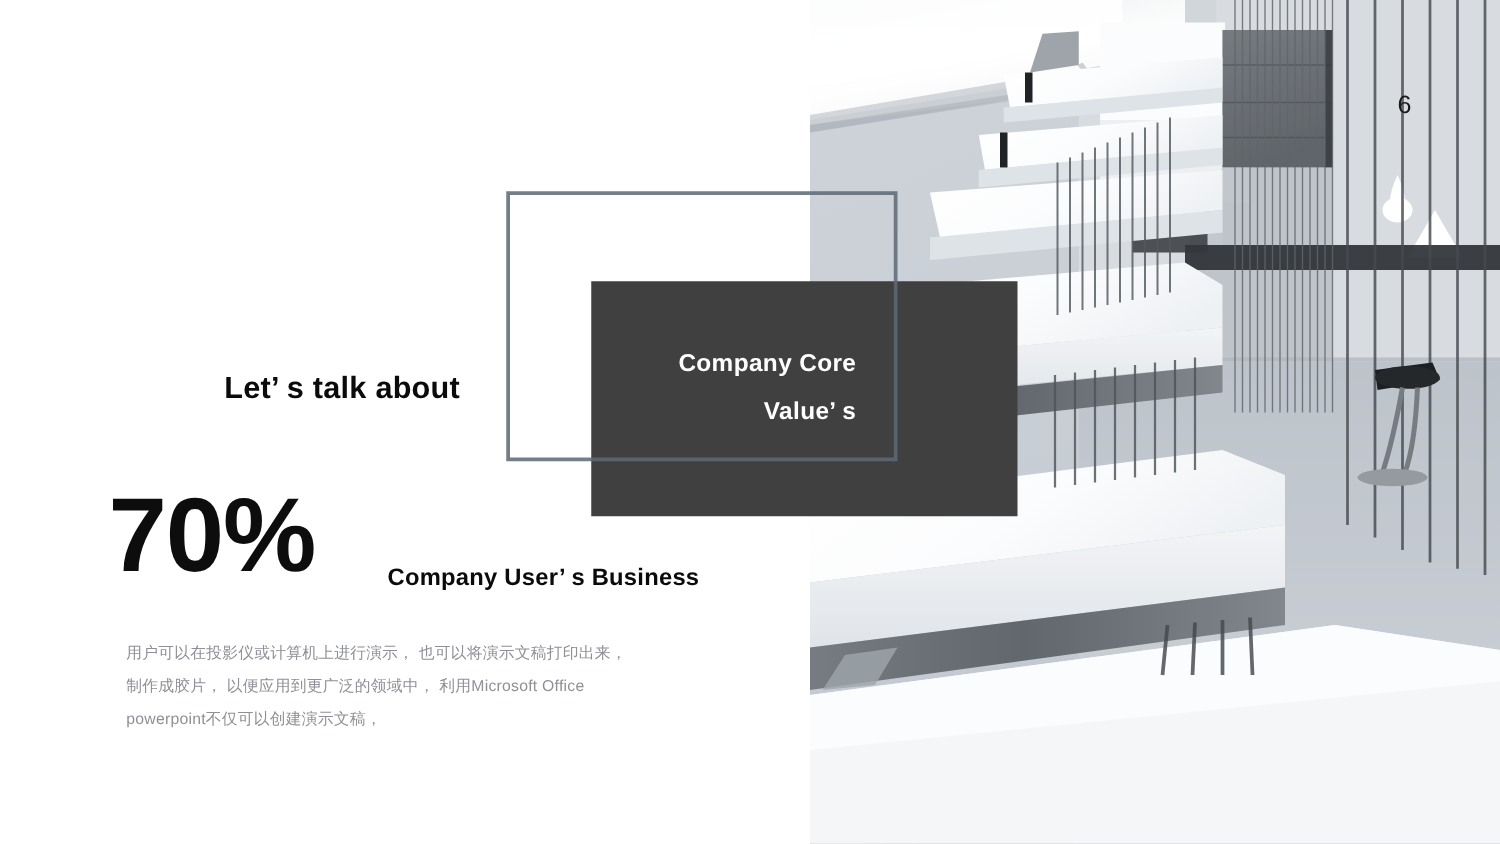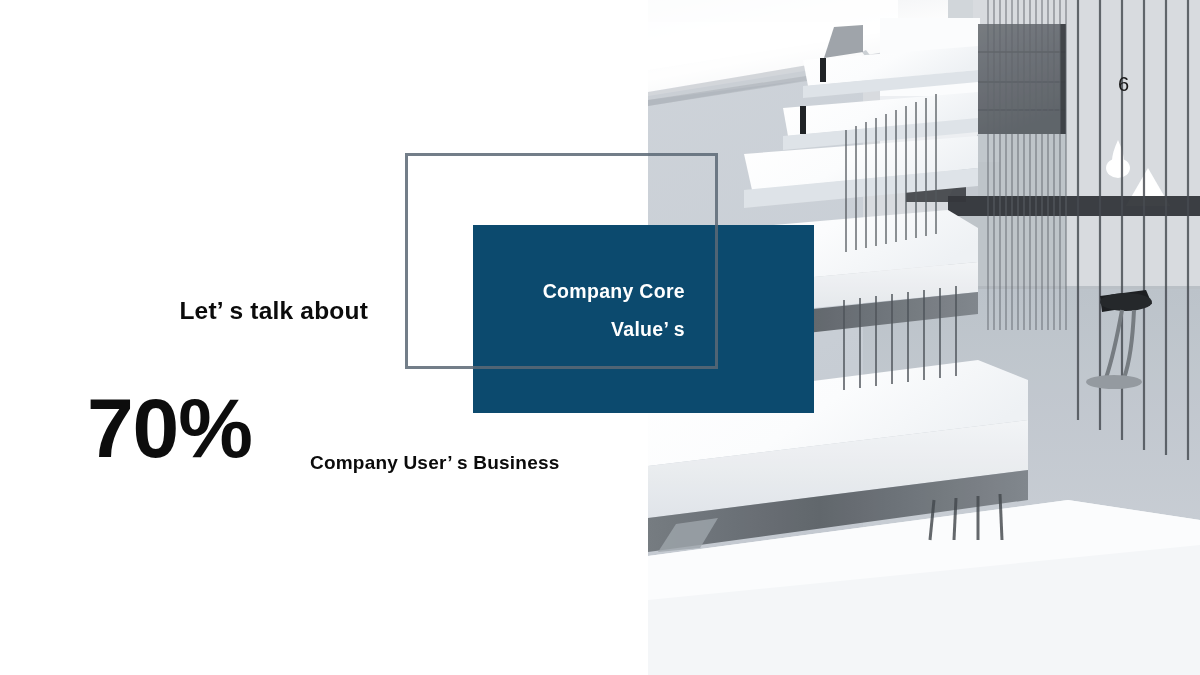--- a/index.html
+++ b/index.html
@@ -95,21 +95,21 @@
   }
   .body-text .ln { display: block; }
 
   
   .black-box {
     position: absolute;
     left: 473px;
     top: 225px;
     width: 341px;
     height: 188px;
-    background: #0c4a6e;
+    background: #404040;
     z-index: 3;
   }
   .black-box-text {
     position: absolute;
     left: 0;
     top: 47px;
     width: 212px;
     text-align: right;
     color: #ffffff;
     font-size: 19.5px;
@@ -350,20 +350,25 @@
   <div class="text-col">
 
     <div class="headline">
       <span class="ln">Let’ s talk about</span>
     </div>
 
     <div class="bignum">70%</div>
 
     <div class="subcaption">Company User’ s Business</div>
 
+    <div class="body-text">
+      <span class="ln">用户可以在投影仪或计算机上进行演示， 也可以将演示文稿打印出来，</span>
+      <span class="ln">制作成胶片， 以便应用到更广泛的领域中， 利用Microsoft Office</span>
+      <span class="ln">powerpoint不仅可以创建演示文稿，</span>
+    </div>
   </div>
 
   <div class="black-box">
     <div class="black-box-text">
       <span class="ln">Company Core</span>
       <span class="ln">Value’ s</span>
     </div>
   </div>
 
   <div class="outline-rect"></div>

